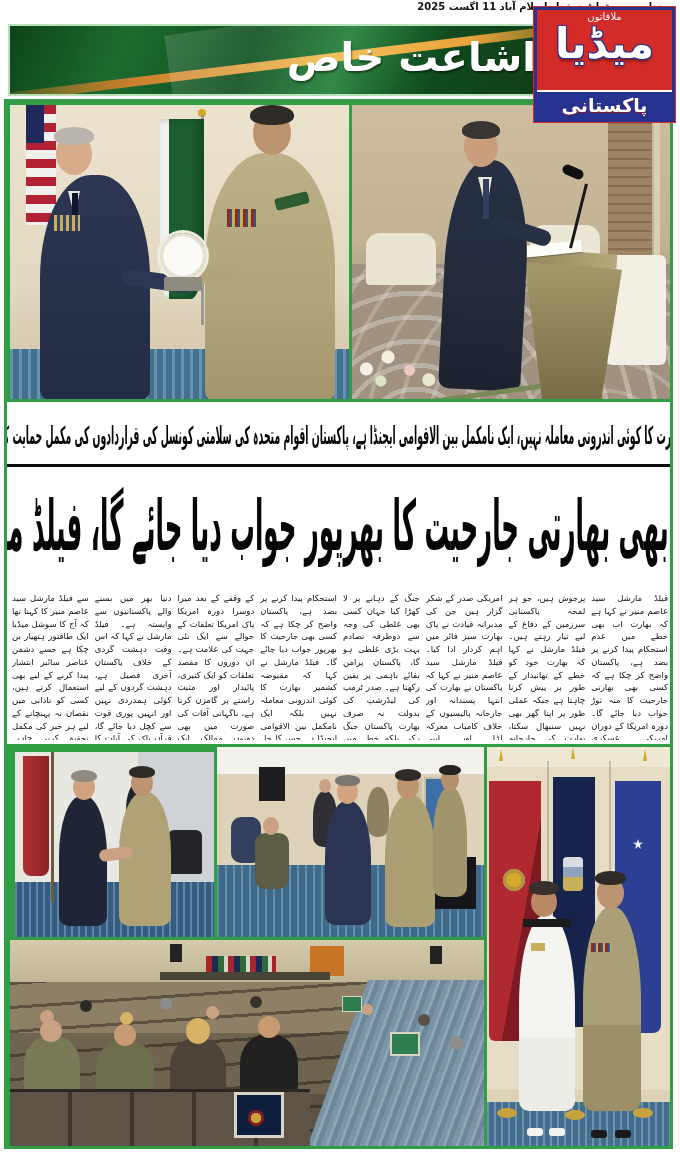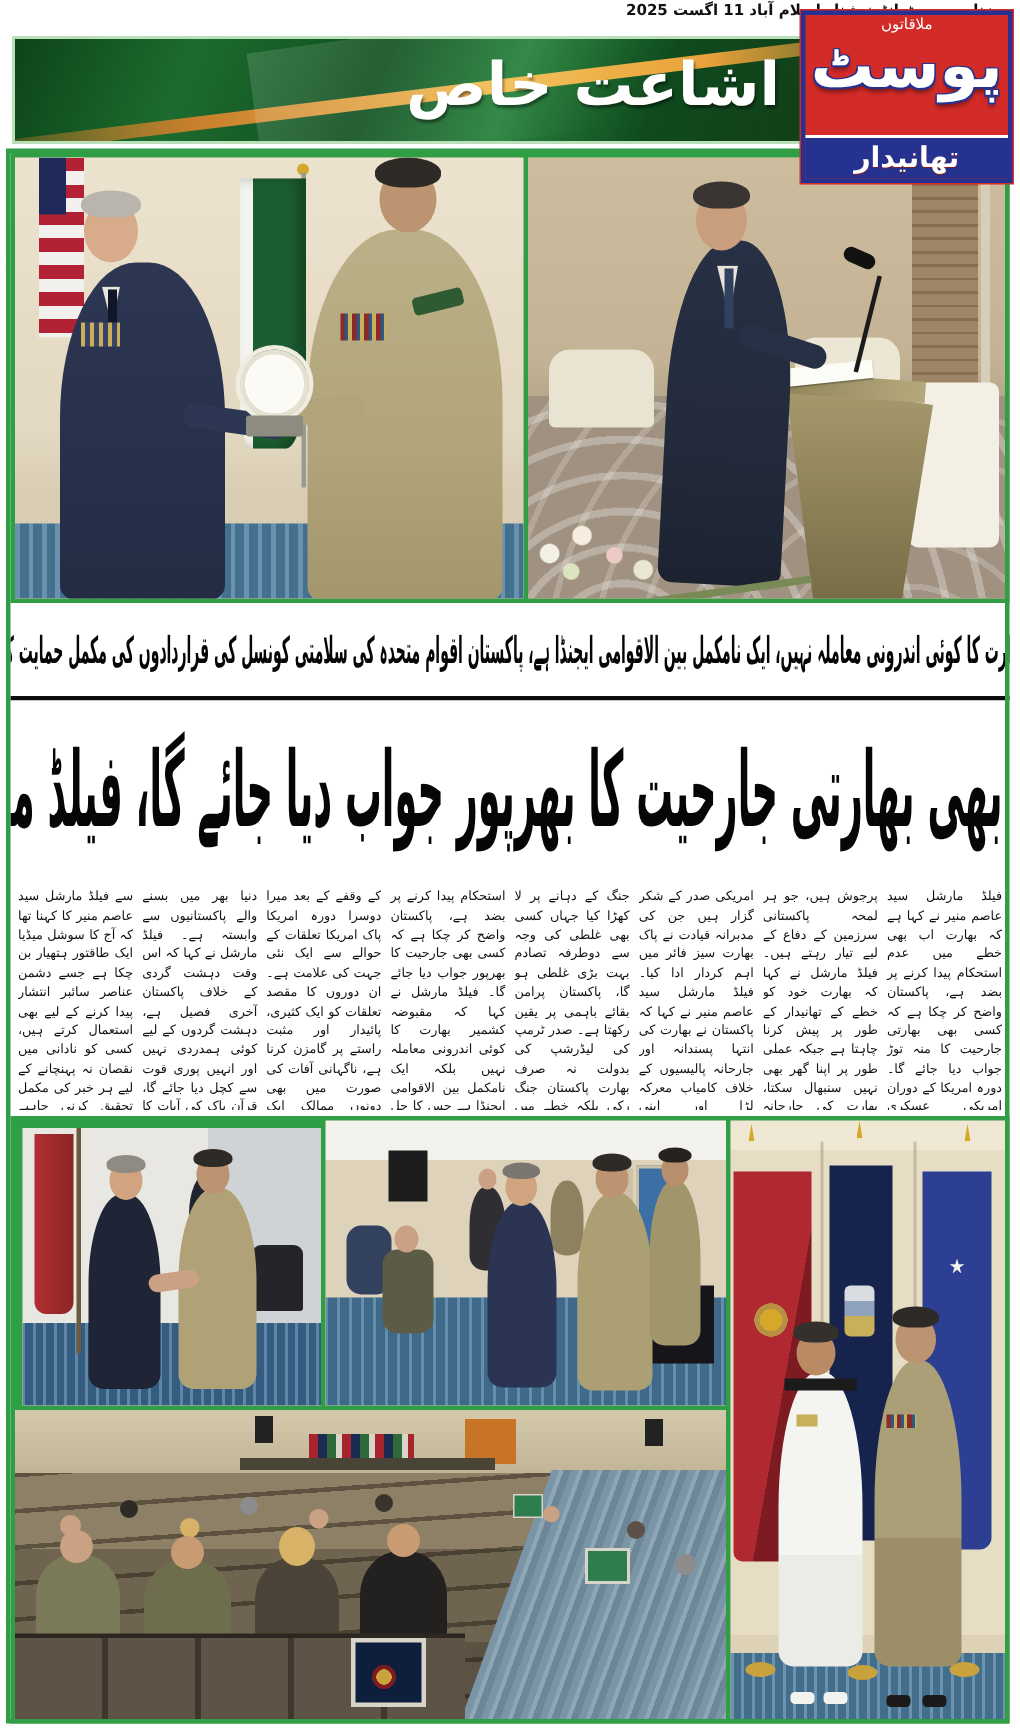--- a/index.html
+++ b/index.html
@@ -14,21 +14,21 @@
   .banner{position:absolute;left:8px;top:24px;width:528px;height:68px;border:2px solid #b9e0b9;
           background:linear-gradient(112deg,#0d441a 0%,#1d6b2e 22%,#0f4f20 45%,#2b8440 62%,#0f4a1e 80%,#123f18 100%);
           overflow:hidden;}
   .banner-streak{position:absolute;left:-10%;top:46%;width:130%;height:9px;
           background:linear-gradient(90deg,rgba(0,0,0,0) 0%,#c97f2c 25%,#f2bf56 55%,#e9a23b 75%,rgba(0,0,0,0) 100%);
           transform:rotate(-7deg);}
   .banner-streak2{position:absolute;right:-10%;top:-30%;width:80%;height:120%;
           background:linear-gradient(120deg,rgba(255,255,255,.14),rgba(255,255,255,0) 60%);
           transform:rotate(-8deg);}
   .banner-title{position:relative;z-index:2;color:#fff;font-size:40px;font-weight:bold;
-          display:inline-block;margin:8px 18px 0 0;text-shadow:1px 2px 2px rgba(0,0,0,.45);}
+          display:inline-block;margin:8px 2px 0 0;text-shadow:1px 2px 2px rgba(0,0,0,.45);}
 
   
   .logo{position:absolute;right:5px;top:7px;width:141px;height:115px;z-index:60;
         background:#d32b28;border:3px solid #26328f;box-sizing:border-box;
         display:flex;flex-direction:column;align-items:center;box-shadow:0 0 0 1px #d32b28;}
   .logo-top{color:#fff;font-size:10px;margin-top:2px;line-height:1;}
   .logo-main{color:#fff;font-size:42px;font-weight:bold;line-height:1.05;
         text-shadow:-1px -1px 0 #26328f,1px -1px 0 #26328f,-1px 1px 0 #26328f,1px 1px 0 #26328f,0 3px 3px rgba(0,0,0,.4);}
   .logo-bottom{width:100%;background:#26328f;color:#fff;font-size:19px;font-weight:bold;text-align:center;
         border-top:2px solid #fff;padding:2px 0 3px;margin-top:auto;
@@ -69,22 +69,22 @@
 <div class="dateline">روزنامہ پوسٹ انٹرنیشنل اسلام آباد 11 اگست 2025</div>
 
 <div class="banner">
   <div class="banner-streak"></div>
   <div class="banner-streak2"></div>
   <span class="banner-title">اشاعت خاص</span>
 </div>
 
 <div class="logo">
   <div class="logo-top">ملاقاتوں</div>
-  <div class="logo-main">پوسٹ</div>
-  <div class="logo-bottom">تھانیدار</div>
+  <div class="logo-main">میڈیا</div>
+  <div class="logo-bottom">پاکستانی</div>
 </div>
 
 <div class="outer-frame"></div>
 
 <div class="frame1">
 
   <div class="ph" style="width:318px;">
     <div class="abs" style="inset:0;background:linear-gradient(180deg,#cdbc9e 0%,#c3b293 46%,#b7a88c 55%);"></div>
     <div class="abs" style="right:18px;top:0;width:44px;height:170px;background:repeating-linear-gradient(0deg,#a8906f 0 7px,#8f7455 7px 9px),#a8906f;box-shadow:inset 0 0 0 100px rgba(90,60,30,.12);"></div>
     <div class="abs" style="right:10px;top:0;width:6px;height:175px;background:#d8cdb6;"></div>

